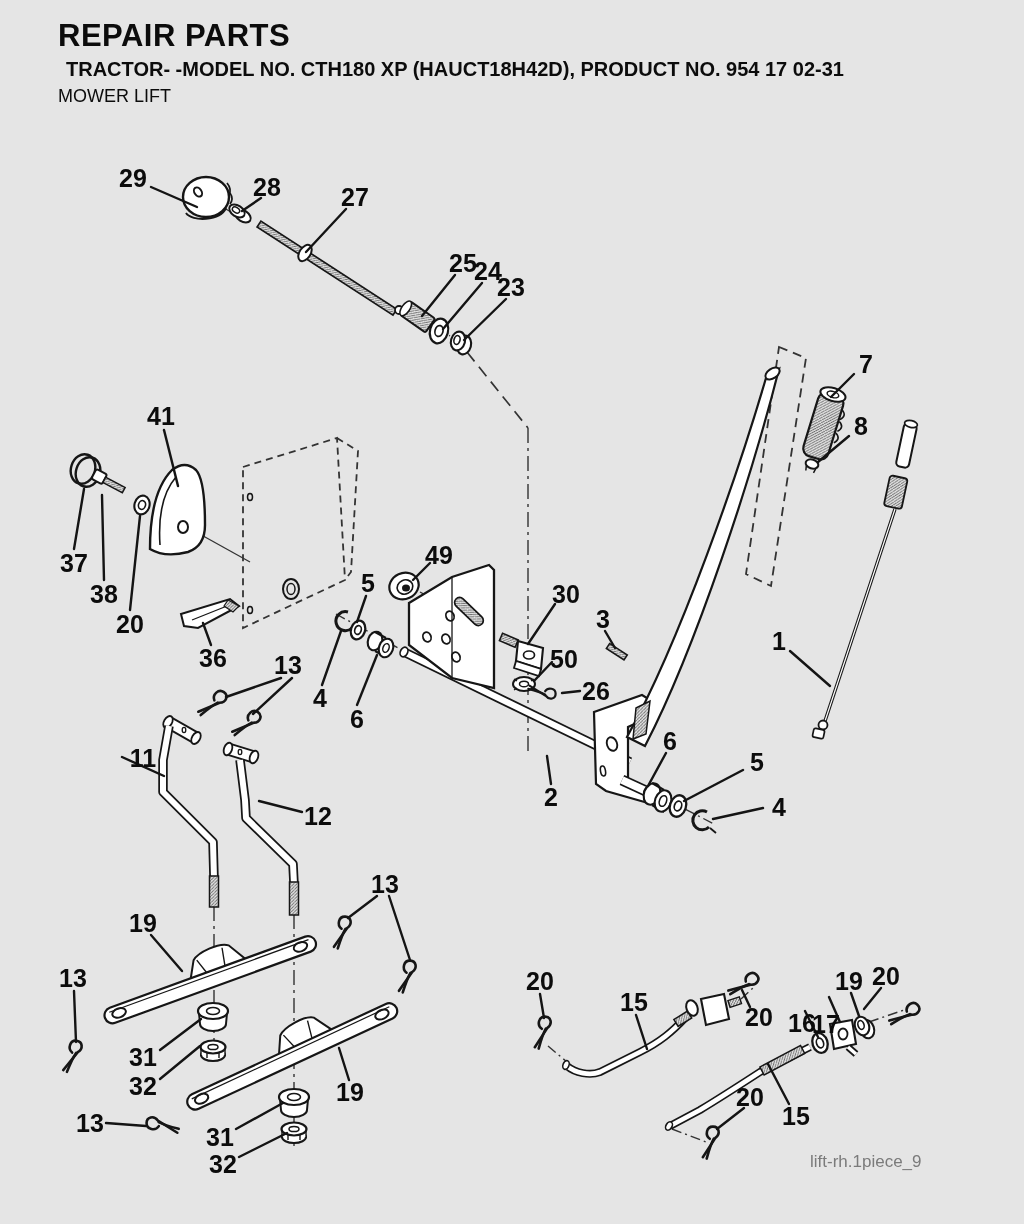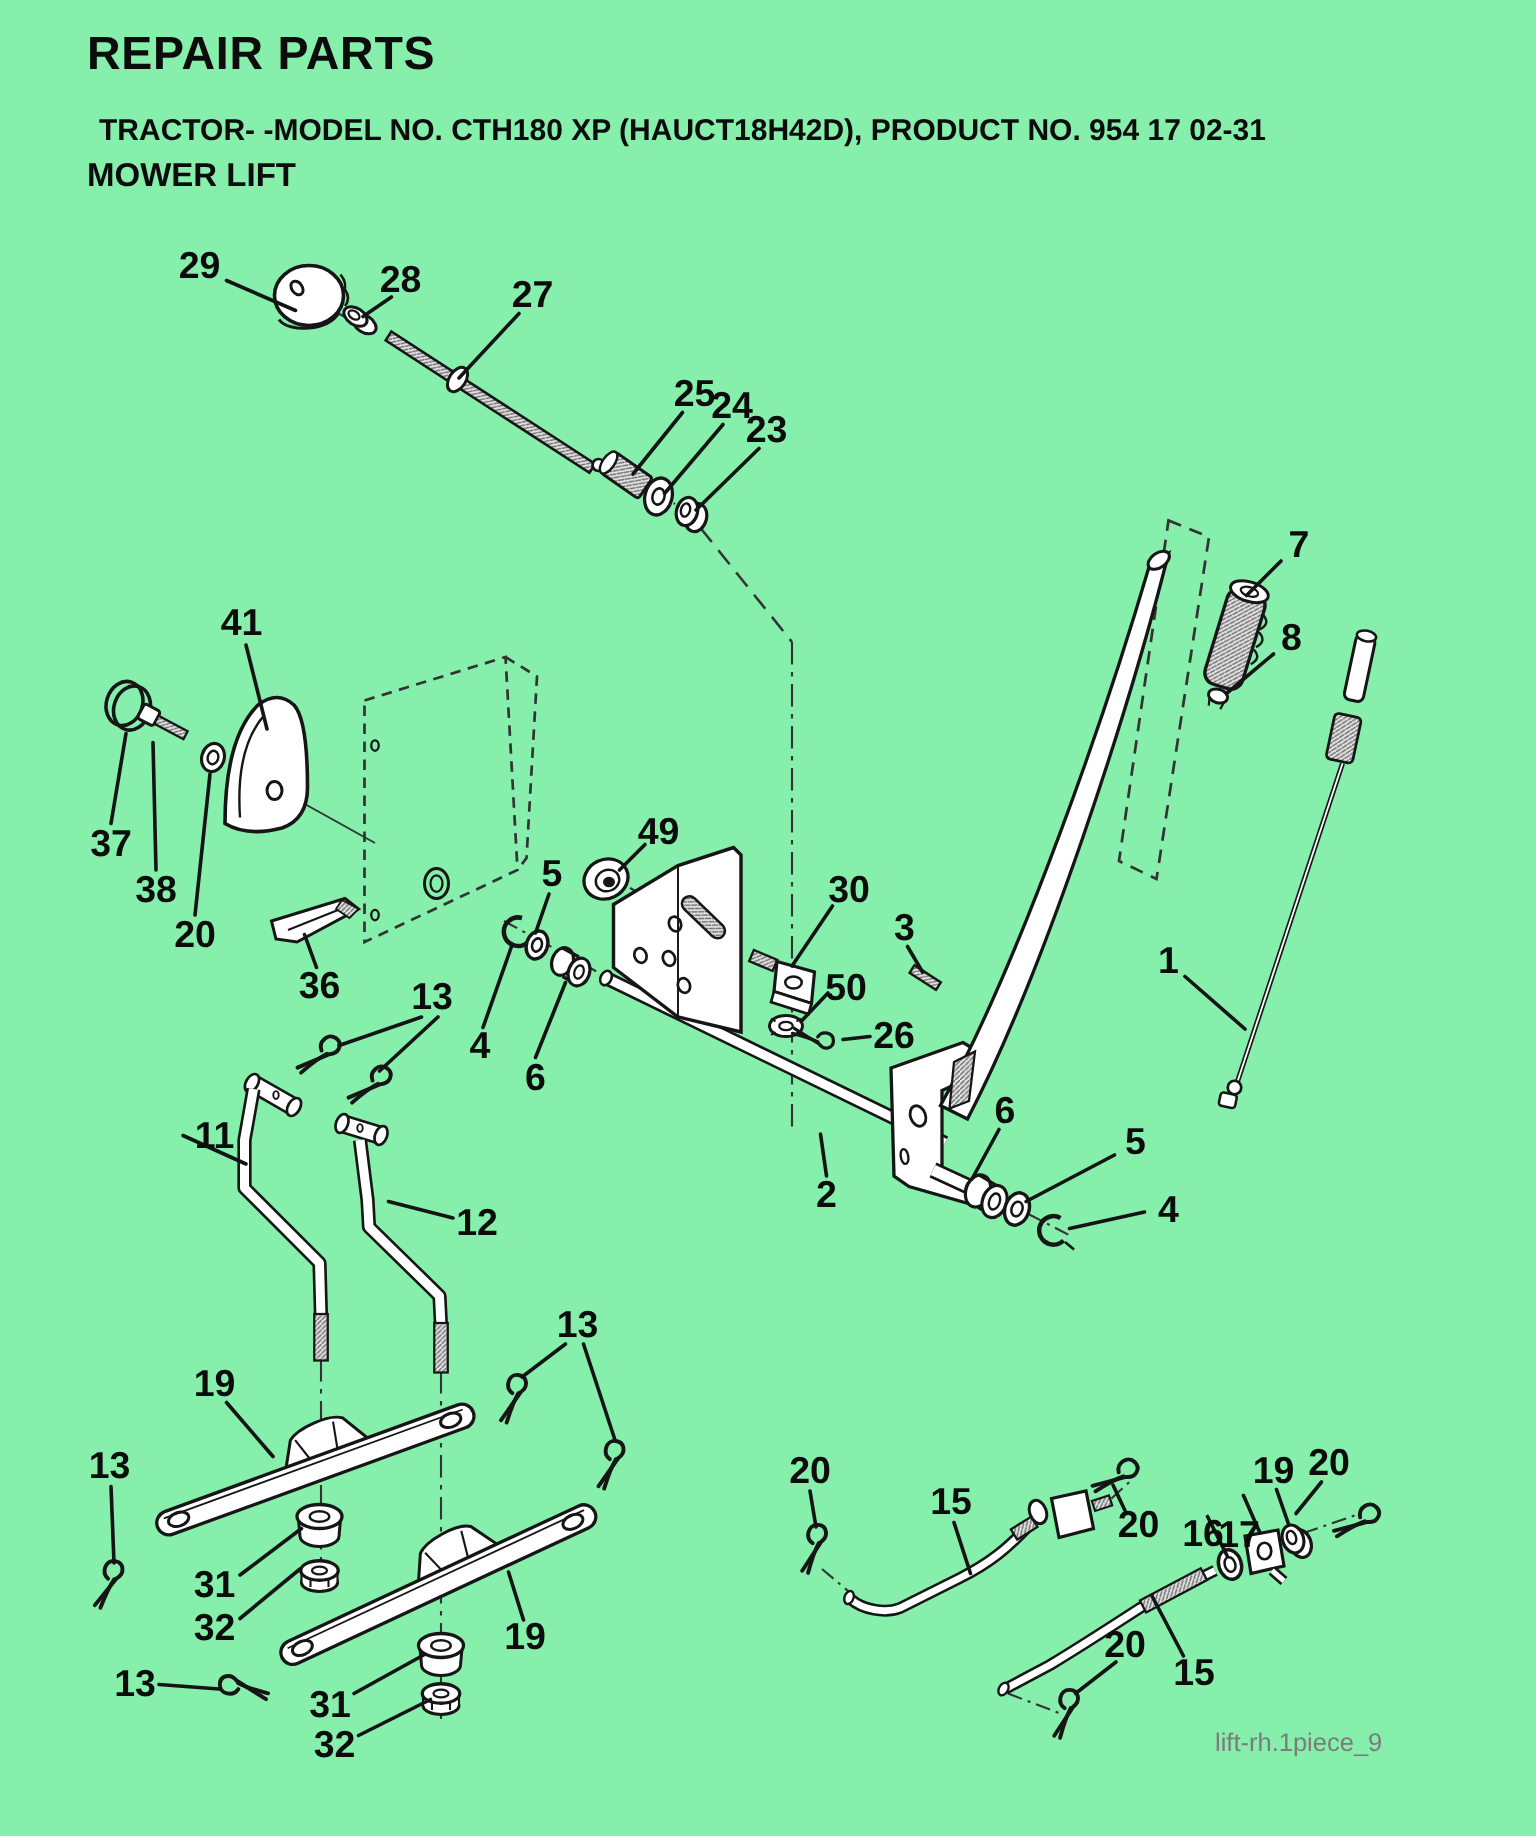--- a/index.html
+++ b/index.html
@@ -1,21 +1,21 @@
 <!DOCTYPE html>
 <html><head>
 <meta charset="utf-8">
 <style>
   html,body{margin:0;padding:0;background:#fff;}
-  #stage{position:relative;width:1024px;height:1224px;background:#86efac;overflow:hidden;
+  #stage{position:relative;width:1024px;height:1224px;background:#e5e5e5;overflow:hidden;
          font-family:"Liberation Sans",sans-serif;color:#0c0c0c;}
   #header{position:absolute;left:58px;top:20px;white-space:nowrap;}
   #title{font-size:31px;font-weight:bold;letter-spacing:.5px;line-height:1.05;}
-  #subtitle{font-size:20px;font-weight:bold;margin-top:23px;margin-left:8px;}
-  #section{font-size:22px;font-weight:bold;margin-top:5px;}
+  #subtitle{font-size:20px;font-weight:bold;margin-top:5px;margin-left:8px;}
+  #section{font-size:18px;font-weight:normal;margin-top:5px;}
   #drawing{position:absolute;left:0;top:0;}
   #callout-layer{position:absolute;left:0;top:0;width:1024px;height:1197px;pointer-events:none;}
   .callout{position:absolute;transform:translate(-50%,-50%);font-size:25px;font-weight:bold;
            color:#0c0c0c;line-height:1;}
   #footer{position:absolute;left:810px;top:1152px;font-size:17px;color:#7b7b7b;font-weight:400;}
 </style>
 </head>
 <body>
 
 <div id="stage">

